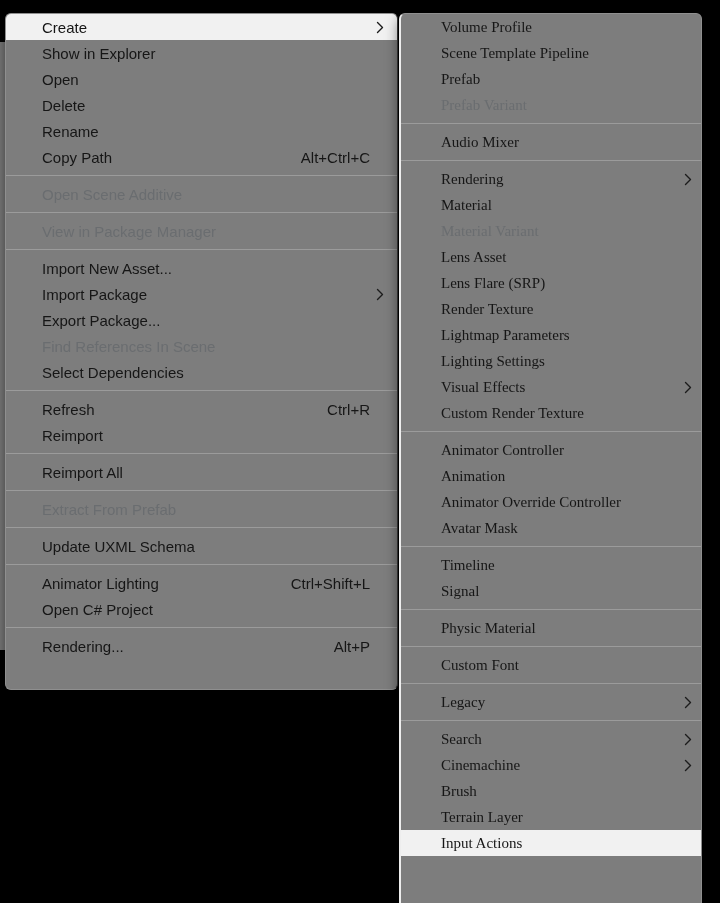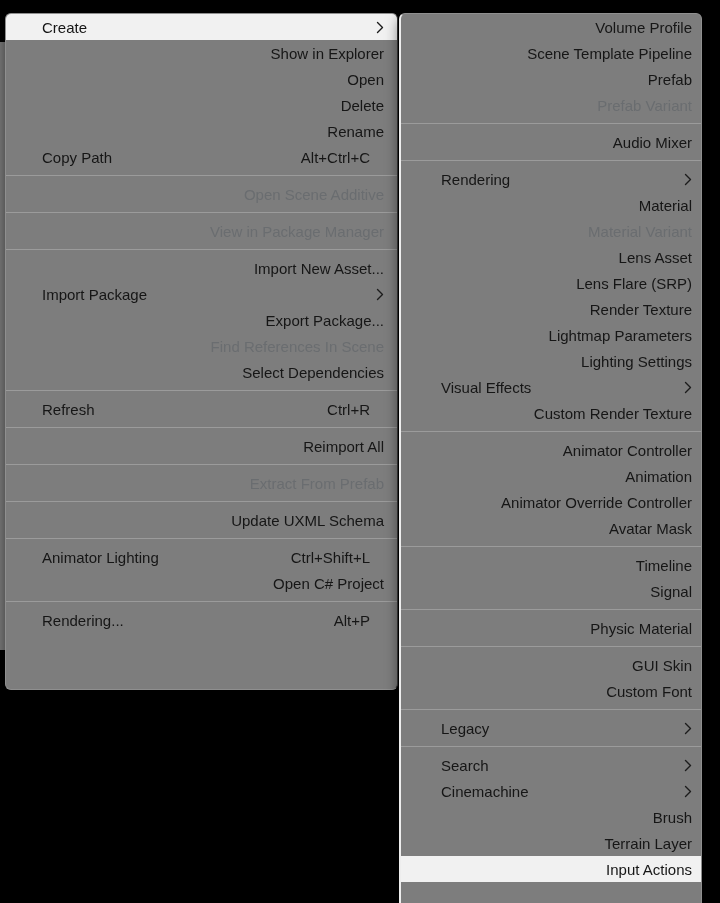--- a/index.html
+++ b/index.html
@@ -34,23 +34,22 @@
     border-radius: 6px 6px 0 0;
     border-left: 2px solid #ededed;
   }
   .mi {
     height: 26px;
     display: flex;
     align-items: center;
     padding: 0 13px 0 36px;
     cursor: default;
     white-space: nowrap;
-    justify-content: flex-end;
-  }
-  #right-menu .mi { padding: 0 9px 0 40px; }
+  }
+  #right-menu .mi { padding: 0 9px 0 40px; font-family: Liberation Serif, serif; }
   .mi.hl { background: #f1f1f1; }
   .mi.dis { color: #6a6d70; }
   .mi .lbl { white-space: nowrap; }
   .mi .sc { margin-left: auto; padding-right: 14px; }
   .mi .arrow { margin-left: auto; display: flex; align-items: center; color: #1c1c1c; }
   .sep { height: 11px; display: flex; align-items: center; }
   .sep .line { height: 1px; width: 100%; background: #9b9b9b; }
 </style>
 </head>
 <body>
@@ -118,20 +117,23 @@
     <div class="mi">
       <span class="lbl">Select Dependencies</span>
     </div>
     <div class="sep">
       <div class="line"></div>
     </div>
     <div class="mi">
       <span class="lbl">Refresh</span>
       <span class="sc">Ctrl+R</span>
     </div>
+    <div class="mi">
+      <span class="lbl">Reimport</span>
+    </div>
     <div class="sep">
       <div class="line"></div>
     </div>
     <div class="mi">
       <span class="lbl">Reimport All</span>
     </div>
     <div class="sep">
       <div class="line"></div>
     </div>
     <div class="mi dis">
@@ -251,23 +253,20 @@
     <div class="sep">
       <div class="line"></div>
     </div>
     <div class="mi">
       <span class="lbl">Physic Material</span>
     </div>
     <div class="sep">
       <div class="line"></div>
     </div>
     <div class="mi">
-      <span class="lbl">GUI Skin</span>
-    </div>
-    <div class="mi">
       <span class="lbl">Custom Font</span>
     </div>
     <div class="sep">
       <div class="line"></div>
     </div>
     <div class="mi">
       <span class="lbl">Legacy</span>
       <span class="arrow">
         <svg width="8" height="13" viewBox="0 0 8 13" aria-hidden="true">
           <path d="M1.5 1.5 L6.5 6.5 L1.5 11.5" fill="none" stroke="currentColor" stroke-width="1.4" stroke-linecap="round" stroke-linejoin="round"></path>

